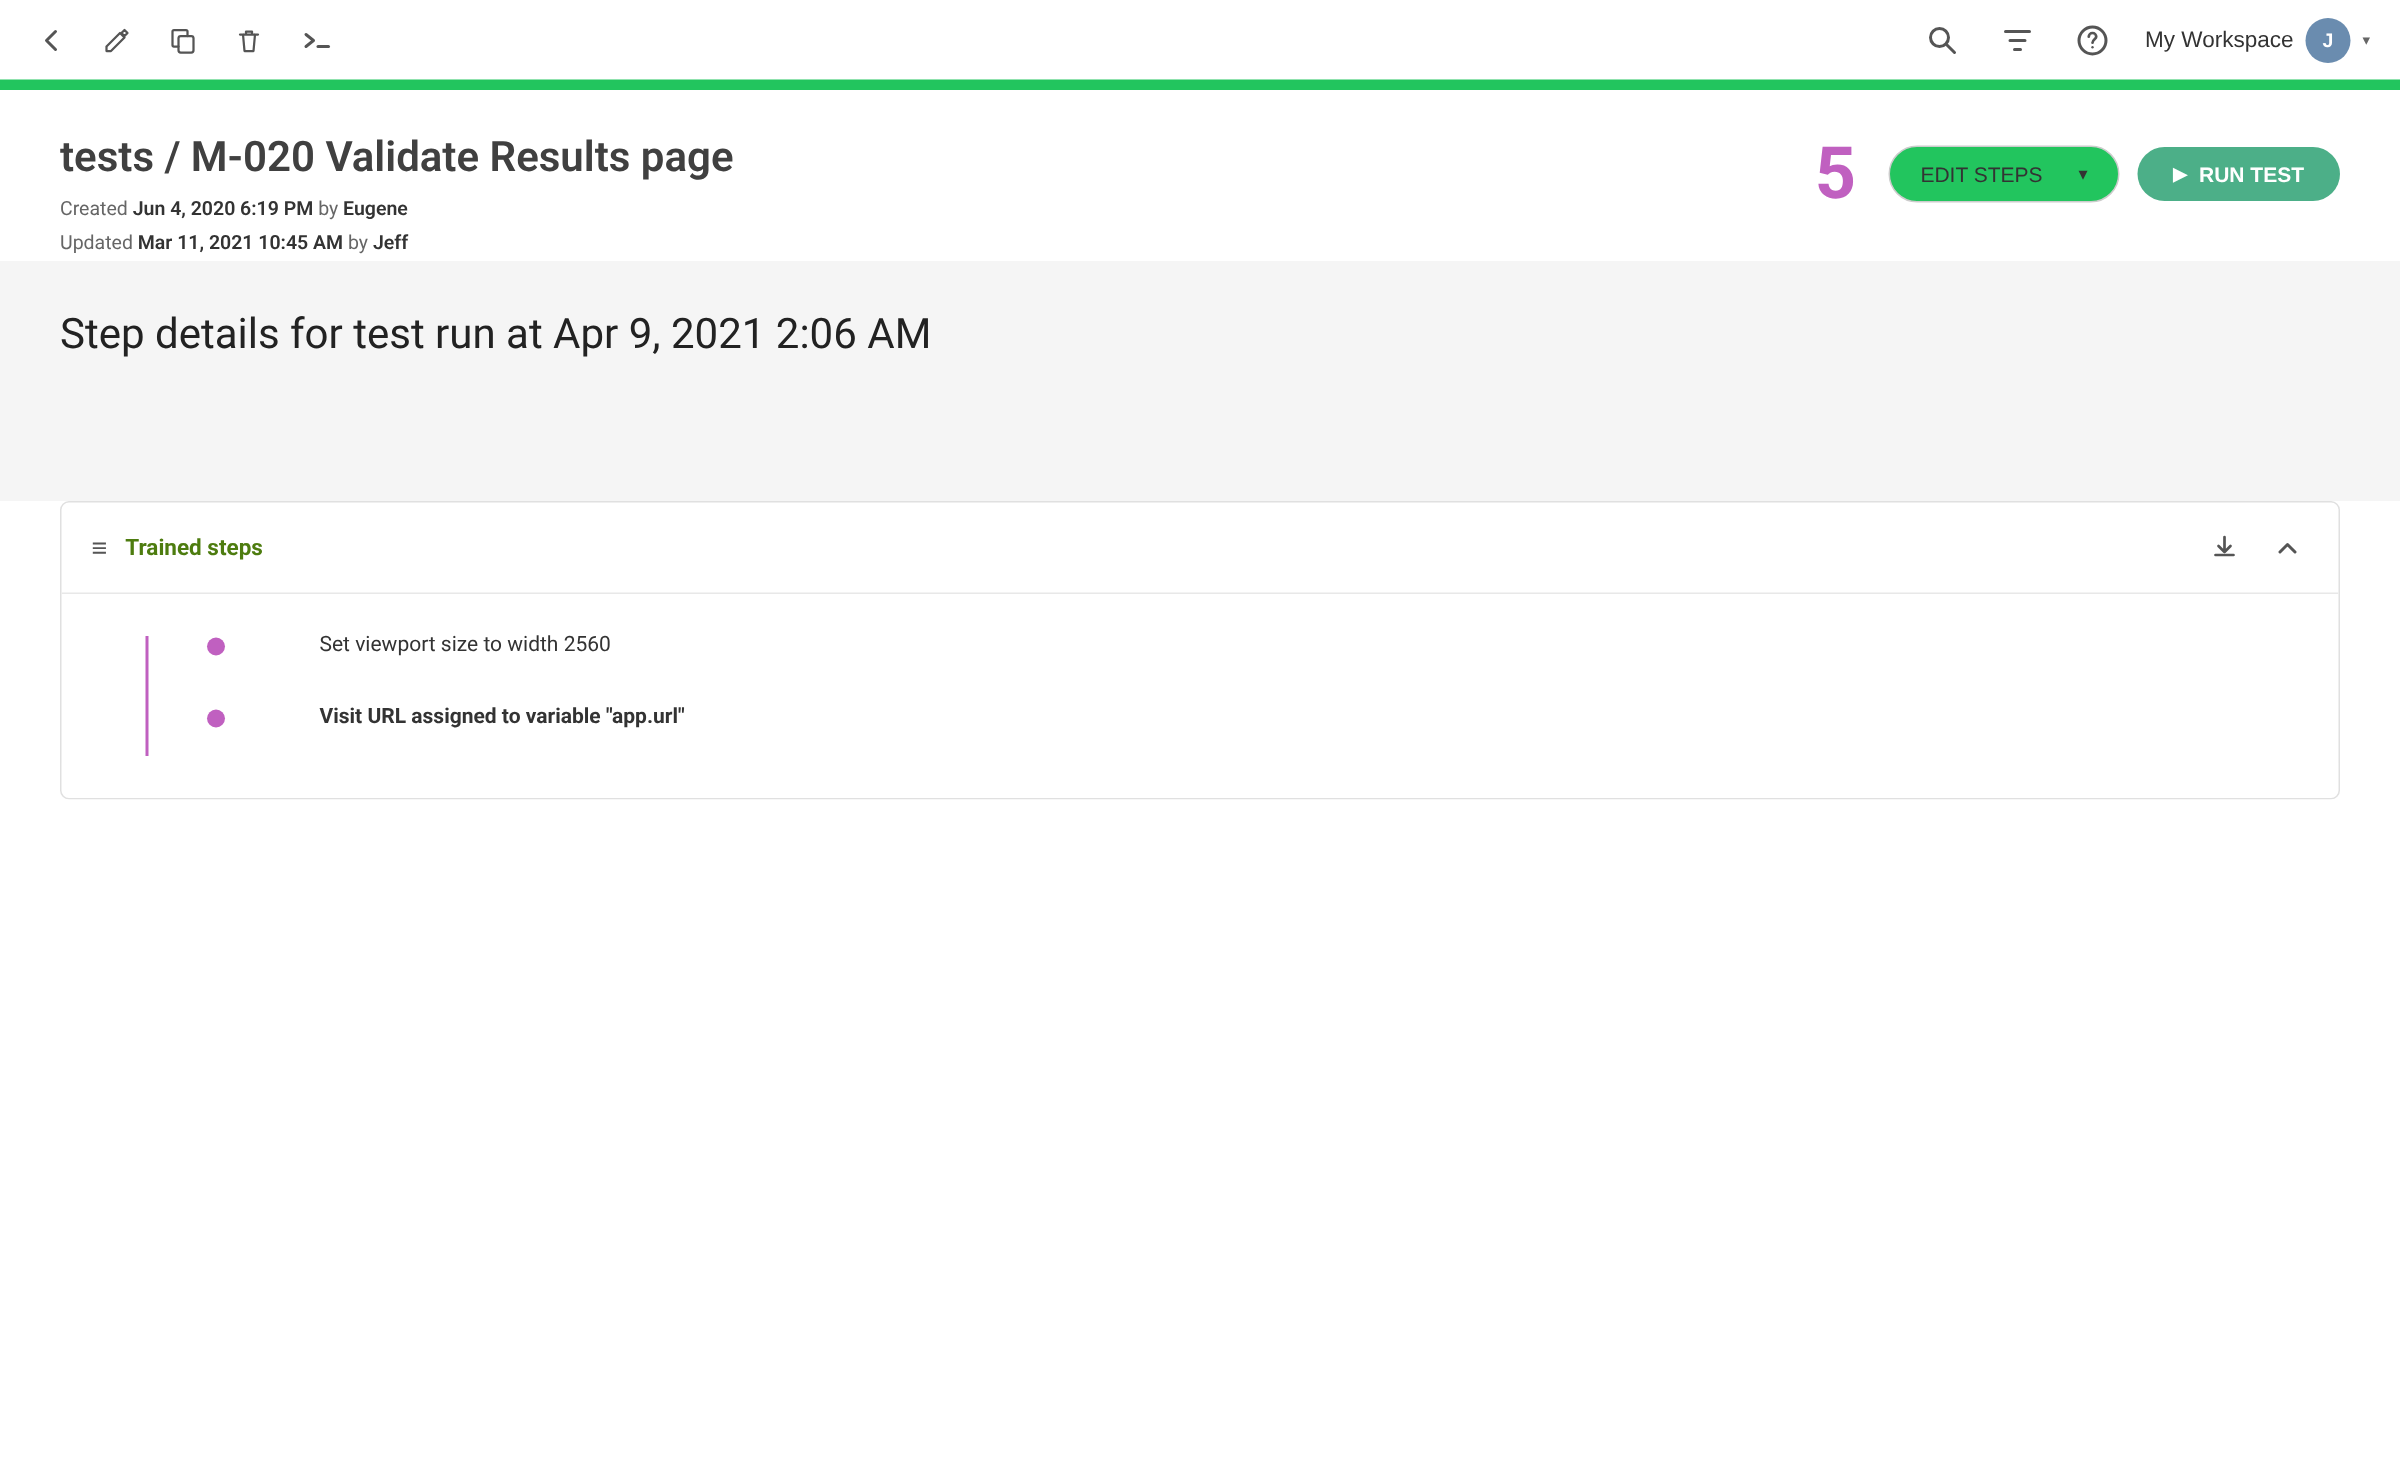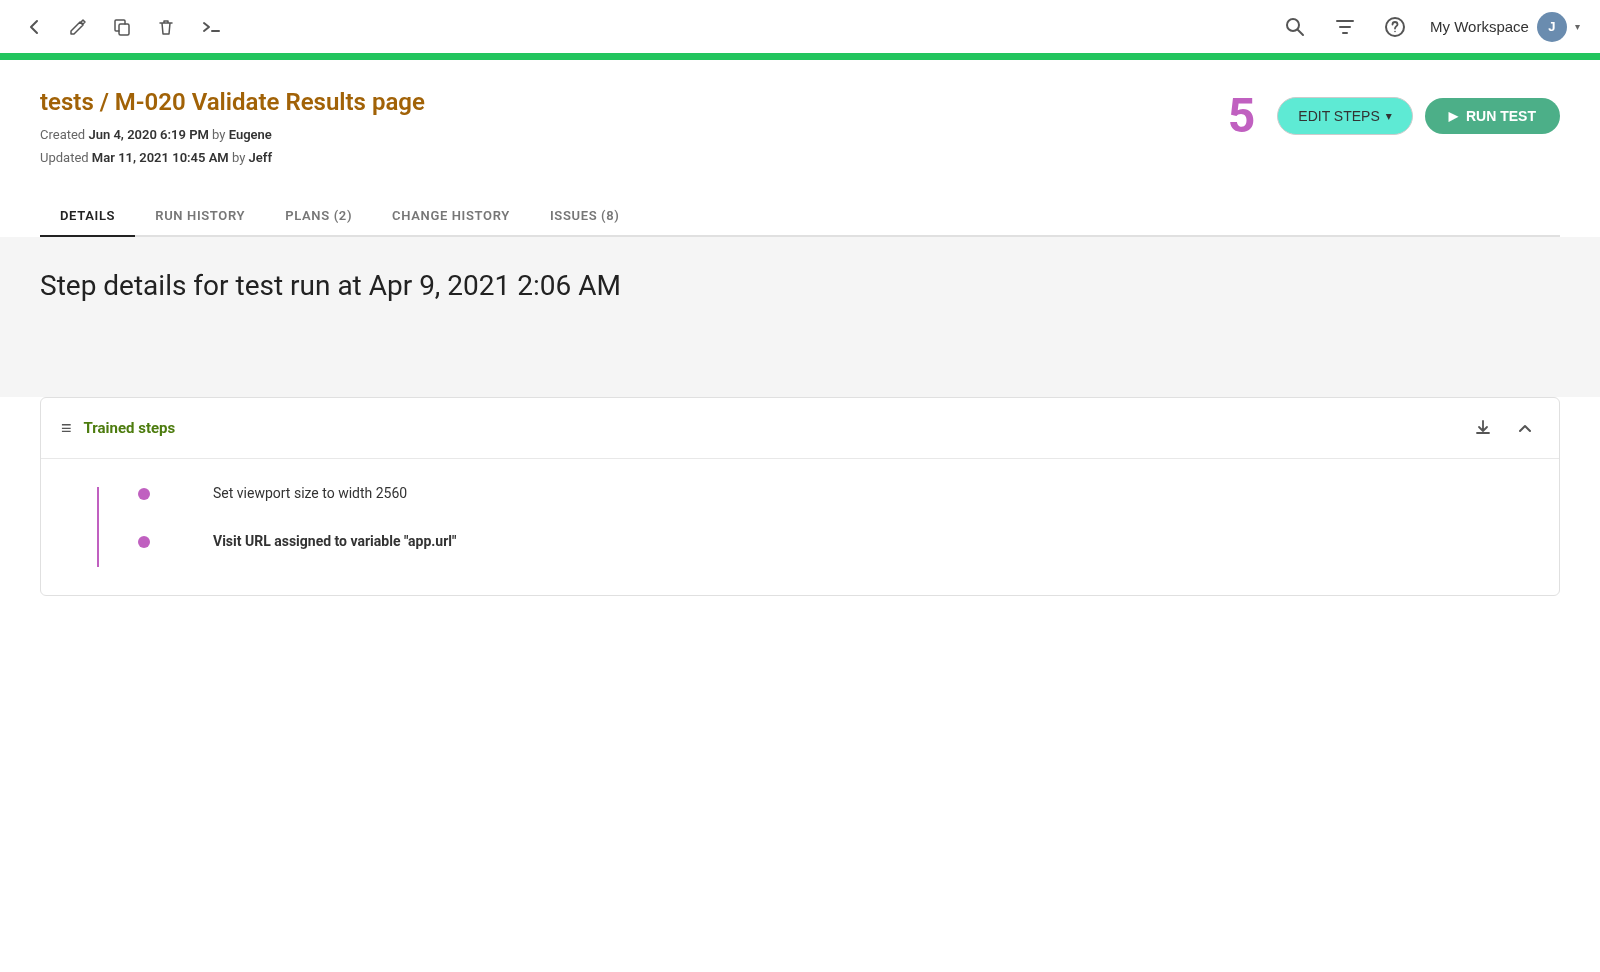--- a/index.html
+++ b/index.html
@@ -75,23 +75,23 @@
       padding: 28px 40px 0 40px;
     }
 
     
     .breadcrumb-row {
       display: flex;
       align-items: flex-start;
       justify-content: space-between;
     }
     .title-section h1 {
-      font-size: 24px;
+      font-size: 28px;
       font-weight: 600;
-      color: #a16207;
+      color: #404040;
       line-height: 1.2;
     }
     .title-section .meta {
       margin-top: 6px;
       font-size: 13px;
       color: #666;
       line-height: 1.8;
     }
     .meta strong {
       color: #333;
@@ -108,30 +108,30 @@
 
     .step-count {
       font-size: 48px;
       font-weight: 700;
       color: #c060c0;
       line-height: 1;
       margin-right: 10px;
     }
 
     .btn-edit-steps {
-      background: #5eead4;
+      background: #22c55e;
       border: 1px solid #ccc;
       border-radius: 20px;
       padding: 10px 20px;
       font-size: 14px;
       font-weight: 500;
       cursor: pointer;
       display: flex;
       align-items: center;
-      gap: 6px;
+      gap: 24px;
       color: #333;
     }
 
     .btn-run-test {
       background: #4caf88;
       border: none;
       border-radius: 20px;
       padding: 10px 24px;
       font-size: 14px;
       font-weight: 600;
@@ -348,27 +348,20 @@
         <span style="font-size:12px;">▾</span>
       </button>
       <button class="btn-run-test">
         <span style="font-size:12px;">▶</span>
         <span>RUN TEST</span>
       </button>
     </div>
   </div>
 
 
-  <div class="tabs-row">
-    <div class="tab active">DETAILS</div>
-    <div class="tab">RUN HISTORY</div>
-    <div class="tab">PLANS (2)</div>
-    <div class="tab">CHANGE HISTORY</div>
-    <div class="tab">ISSUES (8)</div>
-  </div>
 </div>
 
 <div class="content-area">
   <h2 class="step-run-title">Step details for test run at Apr 9, 2021 2:06 AM</h2>
 </div>
 
 <div class="trained-steps-card">
   <div class="trained-steps-header">
     <div class="trained-steps-header-left">
       <span style="font-size:18px; color:#555;">≡</span>

